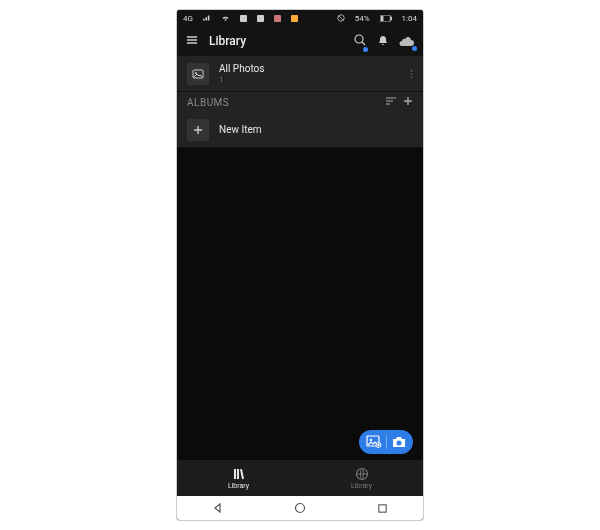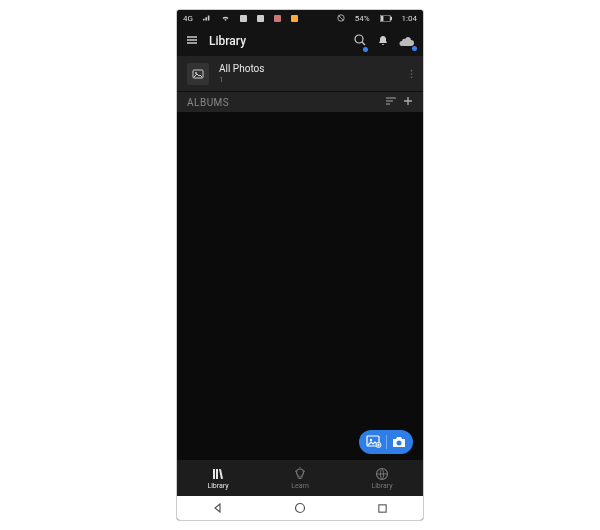--- a/index.html
+++ b/index.html
@@ -125,20 +125,30 @@
             <path stroke="#aaa" stroke-width="1.2" d="M1 2h10M1 5h7M1 8h4"></path>
           </svg>
       </span>
       <span>
         <svg width="10" height="10" viewBox="0 0 10 10">
             <path stroke="#aaa" stroke-width="1.4" d="M5 1v8M1 5h8"></path>
           </svg>
       </span>
     </div>
 
+    <div class="list-item selected">
+      <div class="tile" style="background:#333">
+        <svg width="10" height="10" viewBox="0 0 10 10">
+            <path stroke="#ccc" stroke-width="1.4" d="M5 1v8M1 5h8"></path>
+          </svg>
+      </div>
+      <div class="text">
+        <div class="label">New Item</div>
+      </div>
+    </div>
 
   </div>
 
   <div class="content">
     <div class="fab">
       <span>
         <svg width="16" height="14" viewBox="0 0 16 14">
             <rect x="1" y="2" width="12" height="10" rx="1" fill="none" stroke="#fff" stroke-width="1.2"></rect>
             <circle cx="5" cy="6" r="1.2" fill="#fff"></circle>
             <path d="M2 11l3-3 2 2 2-2 3 3" fill="none" stroke="#fff" stroke-width="1.2"></path>
@@ -158,27 +168,20 @@
 
   <div class="bottomnav">
     <div class="nav-item active">
       <svg width="14" height="14" viewBox="0 0 14 14">
           <path fill="currentColor" d="M2 2h2v10H2zM5 2h2v10H5zM8 2l2 .3 2 9.5-2 .2z"></path>
         </svg>
       <span>Library</span>
     </div>
     <div class="nav-item">
       <svg width="14" height="14" viewBox="0 0 14 14">
-          <path fill="none" stroke="currentColor" stroke-width="1.2" d="M7 2c-2 0-3.5 1.5-3.5 3.5 0 1.5 1 2.5 1.5 3v1.5h4V8.5c.5-.5 1.5-1.5 1.5-3C10.5 3.5 9 2 7 2zM5.5 11.5h3"></path>
-          <path stroke="currentColor" stroke-width="1" d="M7 0v1M2 4l1 .5M12 4l-1 .5"></path>
-        </svg>
-      <span>Learn</span>
-    </div>
-    <div class="nav-item">
-      <svg width="14" height="14" viewBox="0 0 14 14">
           <circle cx="7" cy="7" r="5.5" fill="none" stroke="currentColor" stroke-width="1.2"></circle>
           <path fill="none" stroke="currentColor" stroke-width="1" d="M1.5 7h11M7 1.5c2 1.5 2 9.5 0 11M7 1.5c-2 1.5-2 9.5 0 11"></path>
         </svg>
       <span>Library</span>
     </div>
   </div>
 
   <div class="sysnav">
     <span>
       <svg width="12" height="12" viewBox="0 0 12 12">

